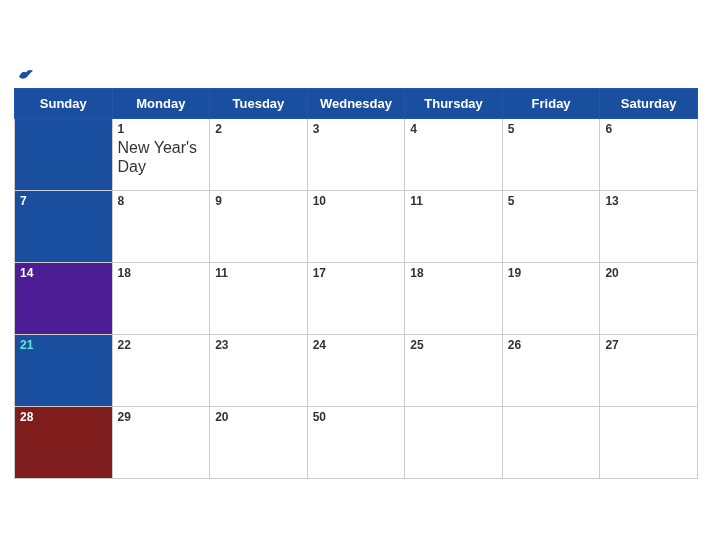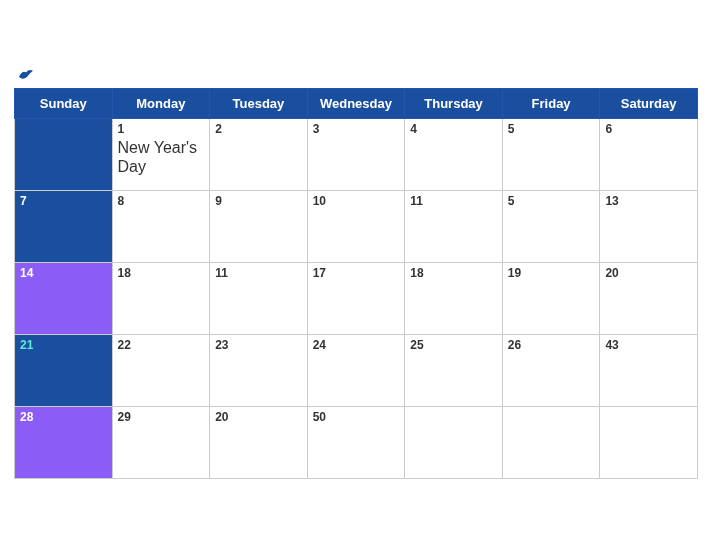--- a/index.html
+++ b/index.html
@@ -167,21 +167,21 @@
             <div class="day-number">11</div>
           </td>
           <td>
             <div class="day-number">5</div>
           </td>
           <td>
             <div class="day-number">13</div>
           </td>
         </tr>
         <tr>
-          <td style="background-color: #8b5cf6;">
+          <td style="background-color: #4c1d95;">
             <div class="day-number" style="color: rgb(255, 255, 255);">14</div>
           </td>
           <td>
             <div class="day-number">18</div>
           </td>
           <td>
             <div class="day-number">11</div>
           </td>
           <td>
             <div class="day-number">17</div>
@@ -209,25 +209,25 @@
           <td>
             <div class="day-number">24</div>
           </td>
           <td>
             <div class="day-number">25</div>
           </td>
           <td>
             <div class="day-number">26</div>
           </td>
           <td>
-            <div class="day-number">43</div>
-          </td>
-        </tr>
-        <tr>
-          <td style="background-color: #8b5cf6;">
+            <div class="day-number">27</div>
+          </td>
+        </tr>
+        <tr>
+          <td style="background-color: #7f1d1d;">
             <div class="day-number" style="color: rgb(255, 255, 255);">28</div>
           </td>
           <td>
             <div class="day-number">29</div>
           </td>
           <td>
             <div class="day-number">20</div>
           </td>
           <td>
             <div class="day-number">50</div>

